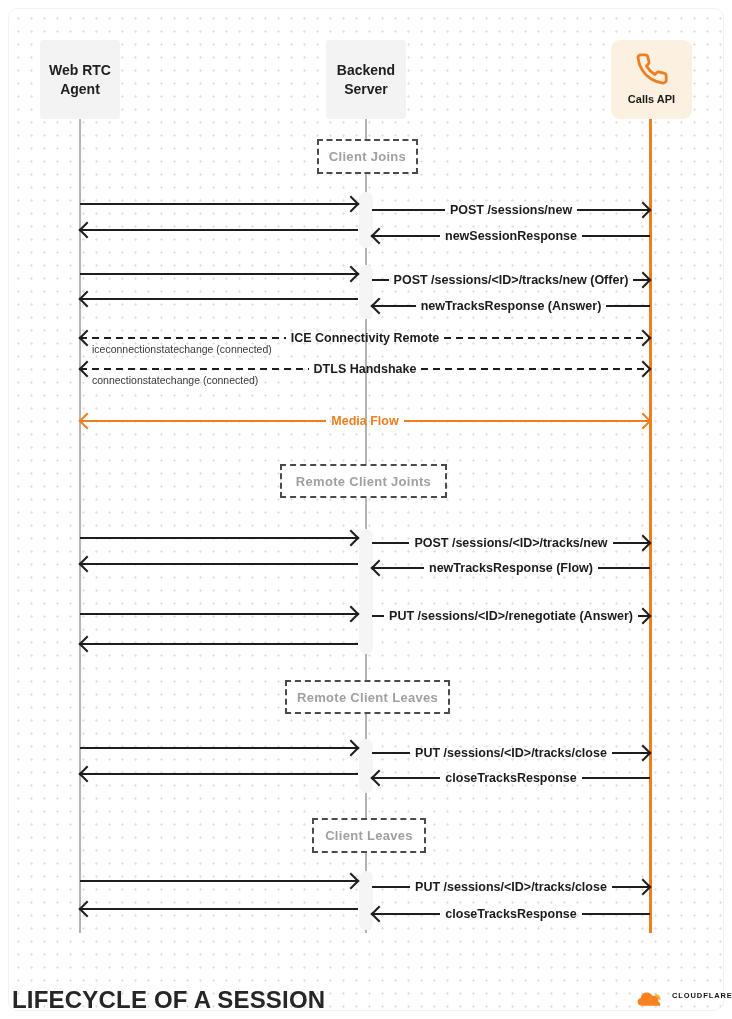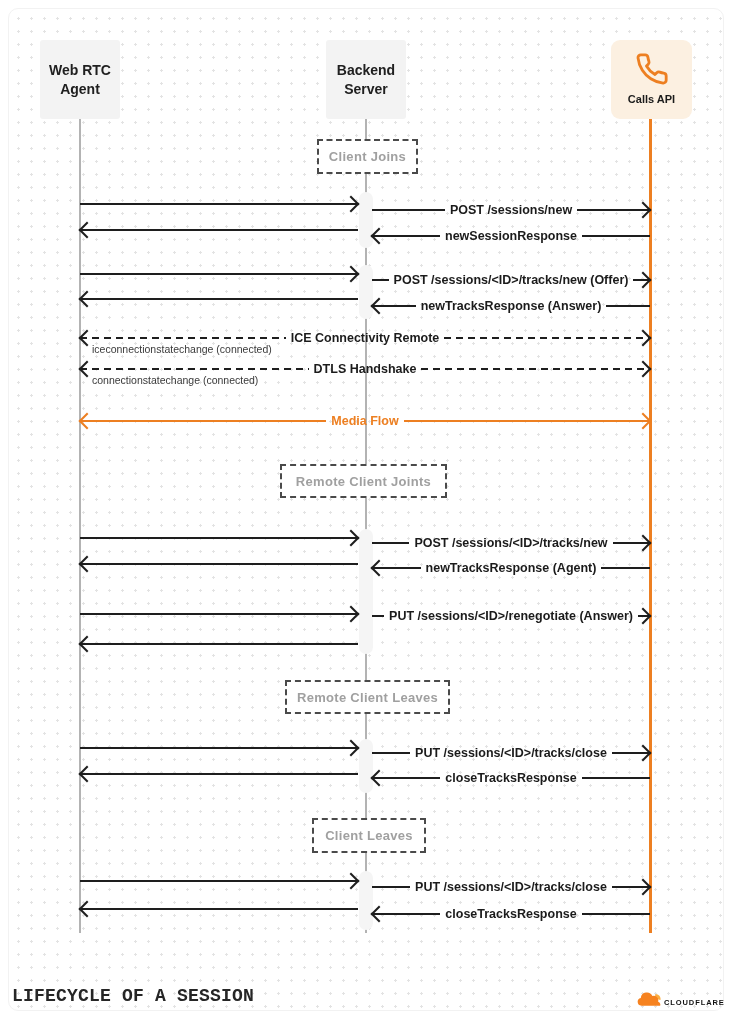--- a/index.html
+++ b/index.html
@@ -41,23 +41,23 @@
         border-width:2.6px 2.6px 0 0;top:50%;display:block;}
   .head.hr{right:1px;transform:translateY(-50%) rotate(45deg);}
   .head.hl{left:1px;transform:translateY(-50%) rotate(-135deg);}
   .msg.orange .seg{border-top-color:#ED7F21;}
   .msg.orange .lbl{color:#ED7F21;}
   .msg.orange .head{border-color:#ED7F21;}
 
   .sub{position:absolute;font-size:10.5px;color:#3A3A3A;z-index:3;white-space:nowrap;}
 
   
-  #title{position:absolute;left:12px;top:986px;font-weight:700;font-size:18px;
-         letter-spacing:.2px;color:#262626;z-index:4;font-family:Liberation Mono, monospace;}
-  #logo{position:absolute;left:637px;top:991px;display:flex;align-items:flex-end;gap:3px;z-index:4;}
+  #title{position:absolute;left:12px;top:986px;font-weight:700;font-size:24px;
+         letter-spacing:.2px;color:#262626;z-index:4;}
+  #logo{position:absolute;left:637px;top:991px;display:flex;align-items:flex-start;gap:11px;z-index:4;}
   #logo .brand{font-weight:700;font-size:7.5px;letter-spacing:.9px;color:#111;}
   .icon{display:block;}
 </style>
 </head>
 <body>
 
 <div id="frame">
   <div id="dots"></div>
 
   <div class="lifeline" style="left:79px"></div>
@@ -171,21 +171,21 @@
     </div>
   <div class="msg" style="left:372px;top:535px;width:278px">
     <i class="seg"></i>
       <b class="lbl">POST /sessions/&lt;ID&gt;/tracks/new</b>
       <i class="seg"></i>
       <i class="head hr"></i>
     </div>
   <div class="msg" style="left:372px;top:560px;width:278px">
     <i class="head hl"></i>
       <i class="seg"></i>
-      <b class="lbl">newTracksResponse (Agent)</b>
+      <b class="lbl">newTracksResponse (Flow)</b>
       <i class="seg"></i>
     </div>
   <div class="msg" style="left:80px;top:556px;width:278px">
     <i class="head hl"></i>
       <i class="seg"></i>
     </div>
 
   <div class="msg" style="left:80px;top:606px;width:278px">
     <i class="seg"></i>
       <i class="head hr"></i>

